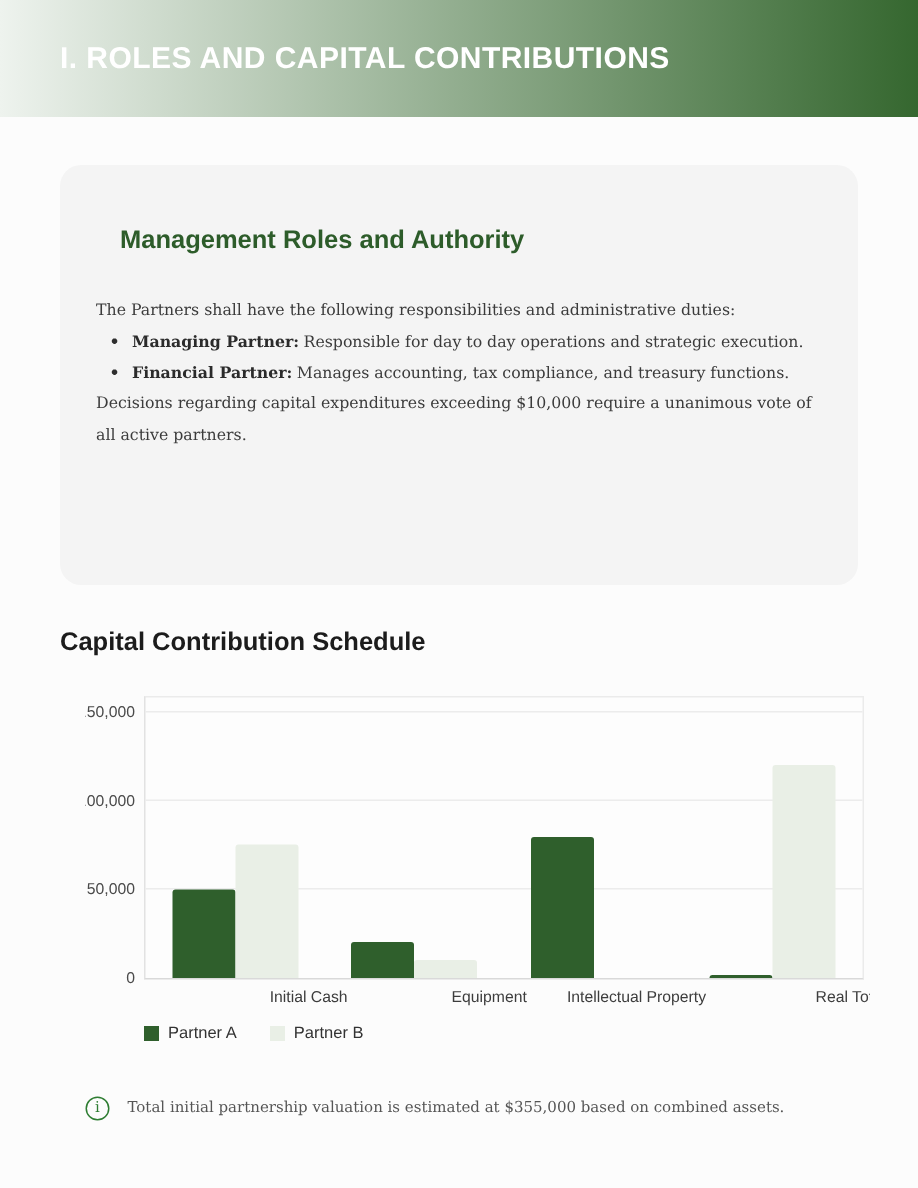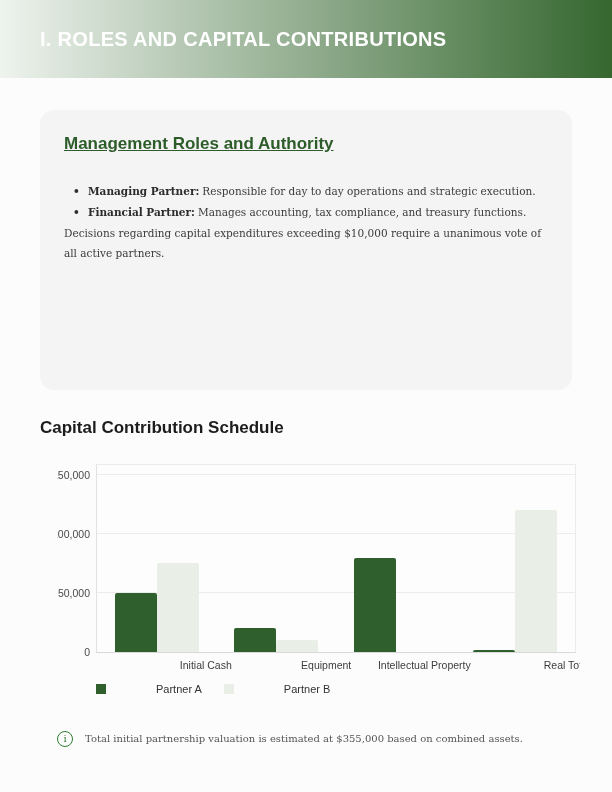--- a/index.html
+++ b/index.html
@@ -17,21 +17,21 @@
   .banner h1{
     margin:0;color:#ffffff;font-size:20px;font-weight:700;letter-spacing:.3px;
   }
   
   .card{
     position:absolute;left:40px;top:110px;width:532px;height:280px;
     background:#f4f4f4;border-radius:14px;box-sizing:border-box;
     padding:24px;
   }
   .card h2{
-    margin:0;color:#2d5c2a;font-size:17px;font-weight:700;text-decoration:underline;
+    margin:16px;color:#2d5c2a;font-size:17px;font-weight:700;
   }
   .card .body{
     margin-top:27px;
     font-family:"DejaVu Serif",serif;
     font-size:10.5px;line-height:20.8px;color:#3b3b3b;
   }
   .card .body p{margin:0;}
   .card ul{margin:0;padding:0;list-style:none;}
   .card li{position:relative;padding-left:24px;}
   .card li::before{
@@ -61,21 +61,21 @@
   }
   .xtick{
     position:absolute;top:197px;width:150px;margin-left:-75px;text-align:right;
     font-size:10.5px;color:#3d3d3d;white-space:nowrap;
   }
   .legend{
     position:absolute;left:96px;top:683px;display:flex;align-items:center;gap:22px;
   }
   .legend-item{display:flex;align-items:center;gap:6px;}
   .swatch{width:10px;height:10px;display:inline-block;}
-  .legend-label{font-size:11px;color:#333333;margin-left:44px;}
+  .legend-label{font-size:11px;color:#333333;}
   
   .note{
     position:absolute;left:57px;top:731px;display:flex;align-items:center;gap:12px;
   }
   .info-icon{
     width:14px;height:14px;border:1.5px solid #2e7d32;border-radius:50%;
     color:#2e7d32;display:flex;align-items:center;justify-content:center;
     font-family:"DejaVu Serif",serif;font-size:10px;line-height:1;flex:0 0 auto;
   }
   .note-text{
@@ -85,20 +85,21 @@
 </head>
 <body>
 
 <header class="banner">
   <h1>I. ROLES AND CAPITAL CONTRIBUTIONS</h1>
 </header>
 
 <section class="card">
   <h2>Management Roles and Authority</h2>
   <div class="body">
+    <p>The Partners shall have the following responsibilities and administrative duties:</p>
     <ul>
       <li><b>Managing Partner:</b><span>Responsible for day to day operations and strategic execution.</span></li>
       <li><b>Financial Partner:</b><span>Manages accounting, tax compliance, and treasury functions.</span></li>
     </ul>
     <p>Decisions regarding capital expenditures exceeding $10,000 require a unanimous vote of all active partners.</p>
   </div>
 </section>
 
 <h3 class="section-title">Capital Contribution Schedule</h3>
 

